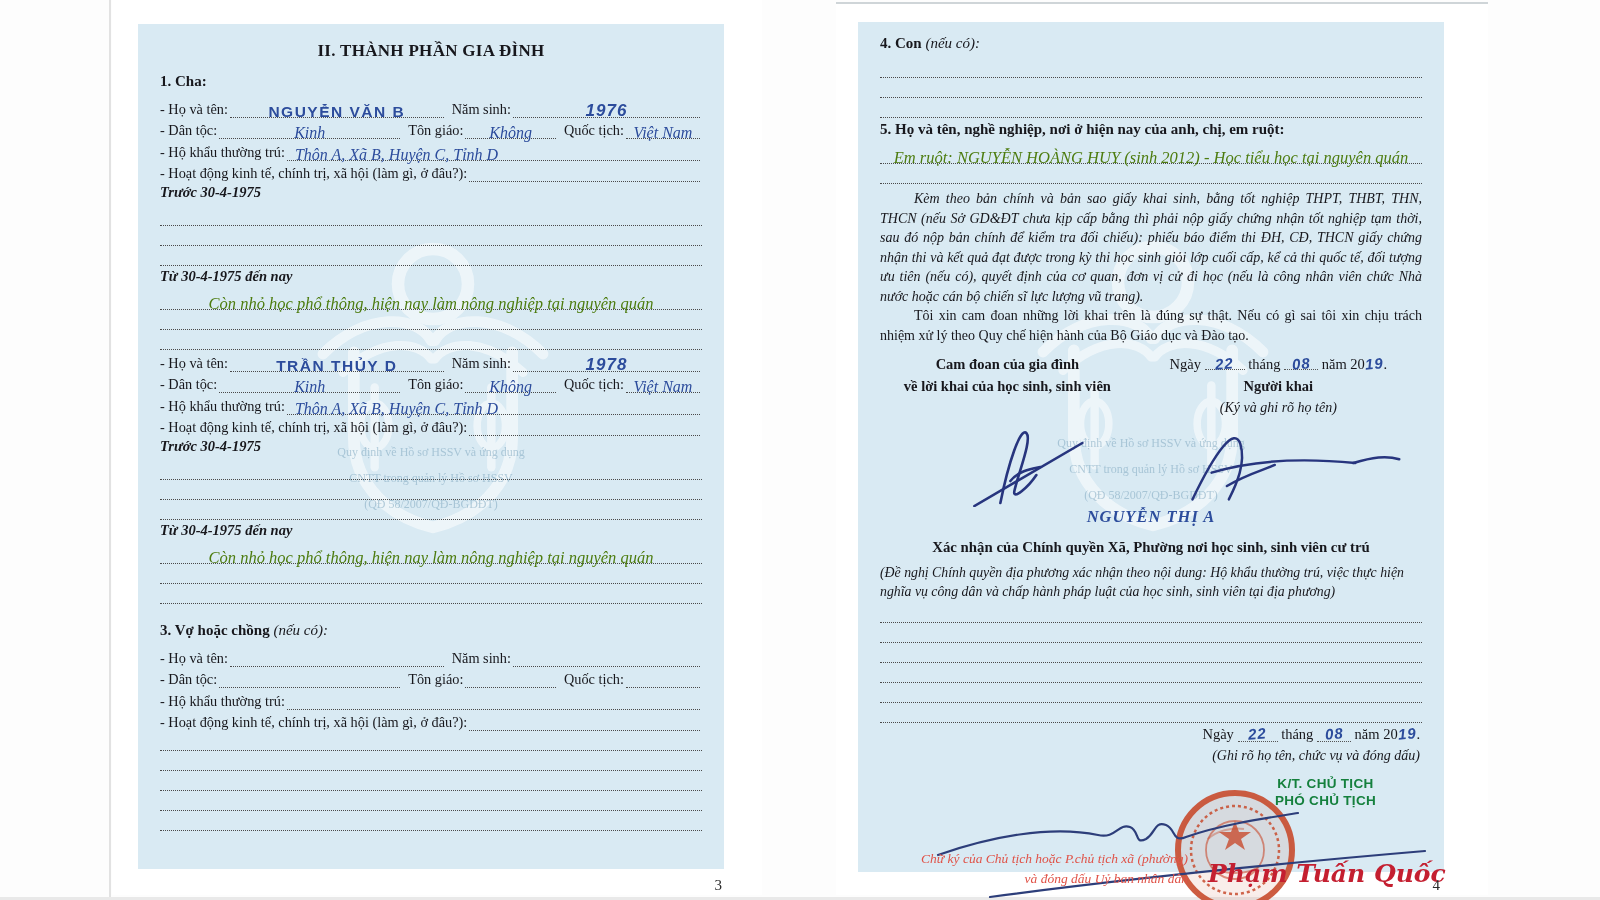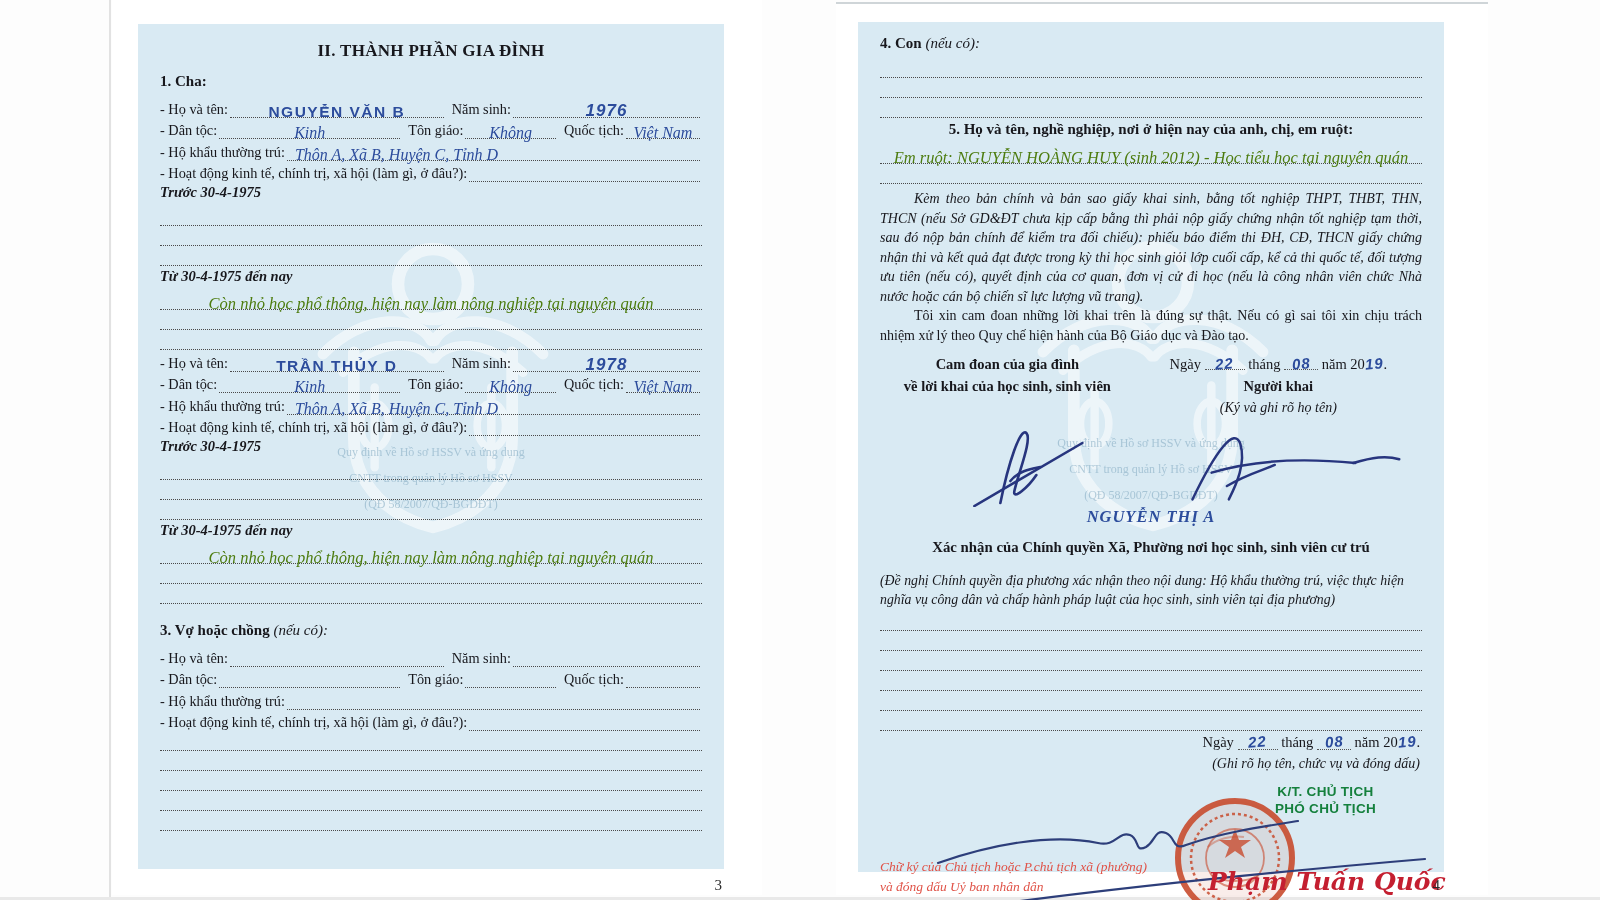--- a/index.html
+++ b/index.html
@@ -59,31 +59,31 @@
   .hw-inline { color:#2c4c9c; font-weight:bold; font-style:italic; font-family:"Liberation Sans", sans-serif;
                font-size:15px; display:inline-block; transform:rotate(-5deg); letter-spacing:1px; }
   .sigrow { position:relative; display:flex; height:86px; margin-top:2px; }
   .sigrow .scol { position:relative; }
   .sigrow .s1 { width:47%; } .sigrow .s2 { flex:1; }
   .signames { display:flex; font-size:16.5px; color:#2c4c9c; font-weight:bold; font-style:italic; height:26px; }
   .signames .n1 { width:47%; text-align:center; }
   .signames .n2 { flex:1; text-align:center; }
   .signames .caps { letter-spacing:1px; }
   .confirm-title { text-align:center; font-weight:bold; font-size:14.8px; margin-top:6px; height:22px; }
-  .confirm-note { font-style:italic; font-size:13.8px; line-height:19px; margin-top:10px; height:40px; }
+  .confirm-note { font-style:italic; font-size:13.8px; line-height:19px; margin-top:2px; height:40px; }
   .bottom-area { position:relative; height:212px; }
   .ba-date { position:absolute; right:2px; top:2px; font-size:14.5px; }
   .ba-note { position:absolute; right:2px; top:25px; font-style:italic; font-size:14px; }
   .red-title { position:absolute; right:46px; top:52px; color:#15803d; font-family:"Liberation Sans", sans-serif;
                font-weight:bold; font-size:13.5px; line-height:17px; text-align:center; letter-spacing:.3px; }
   .stamp { position:absolute; left:292px; top:64px; }
   .sig-official { position:absolute; left:50px; top:70px; }
   .red-script { position:absolute; left:328px; top:136px; color:#c41f30; font-size:25px; font-weight:bold;
                 font-style:italic; font-family:"DejaVu Serif", serif; white-space:nowrap; }
-  .red-caption { position:absolute; left:0; top:126px; width:300px; text-align:left; color:#e05247;
+  .red-caption { position:absolute; left:8px; top:126px; width:300px; text-align:right; color:#e05247;
                  font-style:italic; font-size:13.5px; line-height:20px; }
 </style>
 </head>
 <body>
 
 <div class="scene">
   <div class="edge-v"></div>
   <div class="edge-top"></div>
   <div class="edge-bottom"></div>
 
@@ -265,21 +265,21 @@
 
       <div class="inner">
         <div class="t-h">
           <span>4. Con</span>
           <span class="note">(nếu có):</span>
         </div>
         <div class="dotline"></div>
         <div class="dotline"></div>
         <div class="dotline"></div>
 
-        <div class="t-h" style="margin-top:3px;text-align:center;">5. Họ và tên, nghề nghiệp, nơi ở hiện nay của anh, chị, em ruột:</div>
+        <div class="t-h" style="margin-top:3px;">5. Họ và tên, nghề nghiệp, nơi ở hiện nay của anh, chị, em ruột:</div>
         <div class="dotline">
             <span class="hw-line">Em ruột: NGUYỄN HOÀNG HUY (sinh 2012) - Học tiểu học tại nguyên quán</span>
           </div>
         <div class="dotline"></div>
 
         <div class="para i indent" style="margin-top:5px;">Kèm theo bản chính và bản sao giấy khai sinh, bằng tốt nghiệp THPT, THBT, THN, THCN (nếu Sở GD&amp;ĐT chưa kịp cấp bằng thì phải nộp giấy chứng nhận tốt nghiệp tạm thời, sau đó nộp bản chính để kiểm tra đối chiếu): phiếu báo điểm thi ĐH, CĐ, THCN giấy chứng nhận thi và kết quả đạt được trong kỳ thi học sinh giỏi lớp cuối cấp, kể cả thi quốc tế, đối tượng ưu tiên (nếu có), quyết định của cơ quan, đơn vị cử đi học (nếu là công nhân viên chức Nhà nước hoặc cán bộ chiến sĩ lực lượng vũ trang).</div>
         <div class="para indent">Tôi xin cam đoan những lời khai trên là đúng sự thật. Nếu có gì sai tôi xin chịu trách nhiệm xử lý theo Quy chế hiện hành của Bộ Giáo dục và Đào tạo.</div>
 
         <div class="cols">
           <div class="cleft">

